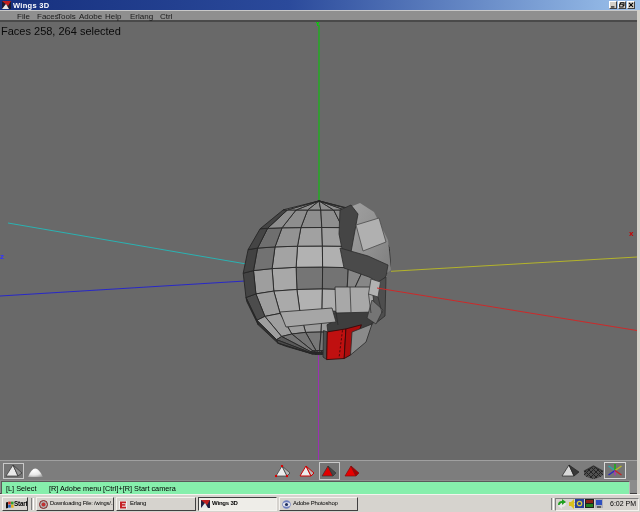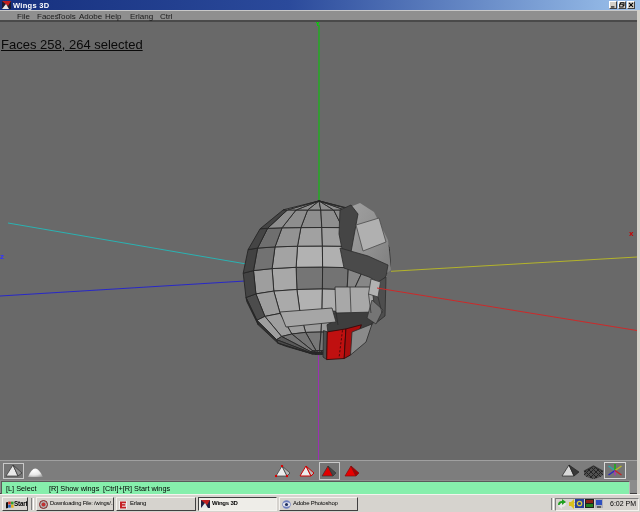--- a/index.html
+++ b/index.html
@@ -180,21 +180,21 @@
   <path d="M371,279 L380.5,282 L378,297 L368.5,294 Z" fill="#b2b2b2" stroke="#3a3a3a" stroke-width="0.8"></path>
   <path d="M372,300 L383,310 L376,324 L367,318 Z" fill="#757575" stroke="#2c2c2c" stroke-width="0.7"></path>
   <path d="M378,297 L382,313 M368.5,294 L371,313" stroke="#2c2c2c" stroke-width="0.7" fill="none"></path>
   <path d="M352,332 L372,324 L366,342 L350.5,355 Z" fill="#8a8a8a" stroke="#2a2a2a" stroke-width="0.8"></path>
   <path d="M280,312 L332,308 L336,322 L286,327 Z" fill="#a6a6a6" stroke="#2a2a2a" stroke-width="0.8"></path>
   <line x1="336" y1="312" x2="338" y2="325" stroke="#2a2a2a" stroke-width="0.8"></line>
   <line x1="391" y1="271.3" x2="637" y2="257" stroke="#b4b42a" stroke-width="1"></line>
   <line x1="377" y1="288" x2="640" y2="331" stroke="#cc2a2a" stroke-width="1"></line>
 
 </svg>
-<div class="abs" style="left:1px;top:15px;font-size:13px;color:#0a0a0a;text-decoration:underline;">Faces 258, 264 selected</div>
+<div class="abs" style="left:1px;top:3px;font-size:11px;color:#0a0a0a;">Faces 258, 264 selected</div>
 </div>
 
 <div class="abs" id="toolbar">
 
  <div class="abs" style="left:3px;top:2px;width:21px;height:16px;border:1px solid #c8c8c8;background:#747474"></div>
  <svg class="abs" style="left:5px;top:3px" width="18" height="14" viewBox="0 0 18 14">
   <path d="M1,12 L8,1 L13,12 Z" fill="#e8e8e8" stroke="#333" stroke-width="0.7"></path>
   <path d="M8,1 L13,12 L17,9 Z" fill="#909090" stroke="#333" stroke-width="0.7"></path>
  </svg>
  <svg class="abs" style="left:27px;top:3px" width="17" height="14" viewBox="0 0 17 14">
@@ -256,22 +256,22 @@
    <line x1="10" y1="7.5" x2="10" y2="12.5" stroke="#a838b0"></line>
    <line x1="10" y1="7.5" x2="16.5" y2="12" stroke="#c02828"></line>
   </g>
  </svg>
 
 </div>
 
 <div class="abs" id="statusbar">
     <div class="abs" id="statusfield">
       <span class="abs" style="left:4px">[L] Select</span>
-      <span class="abs" style="left:47px">[R] Show wings</span>
-      <span class="abs" style="left:101px">[Ctrl]+[R] Start wings</span>
+      <span class="abs" style="left:47px">[R] Adobe menu</span>
+      <span class="abs" style="left:101px">[Ctrl]+[R] Start camera</span>
     </div>
   </div>
 <div class="abs" id="rightedge"></div>
 
 <div class="abs" id="taskbar">
  <div class="abs tkbtn" style="left:2px;width:26px;font-weight:bold;padding-left:11px;font-size:6.3px;">
   <svg style="position:absolute;left:2px;top:2.5px" width="9" height="9" viewBox="0 0 9 9">
    <path d="M1,1.5 Q2,0.8 3,1.2 L3,7.2 Q2,6.8 1,7.5 Z" fill="#101010"></path>
    <rect x="3.2" y="0.6" width="2.6" height="2.9" fill="#d03020"></rect>
         <rect x="6" y="0.6" width="2.6" height="2.9" fill="#30a030"></rect>

